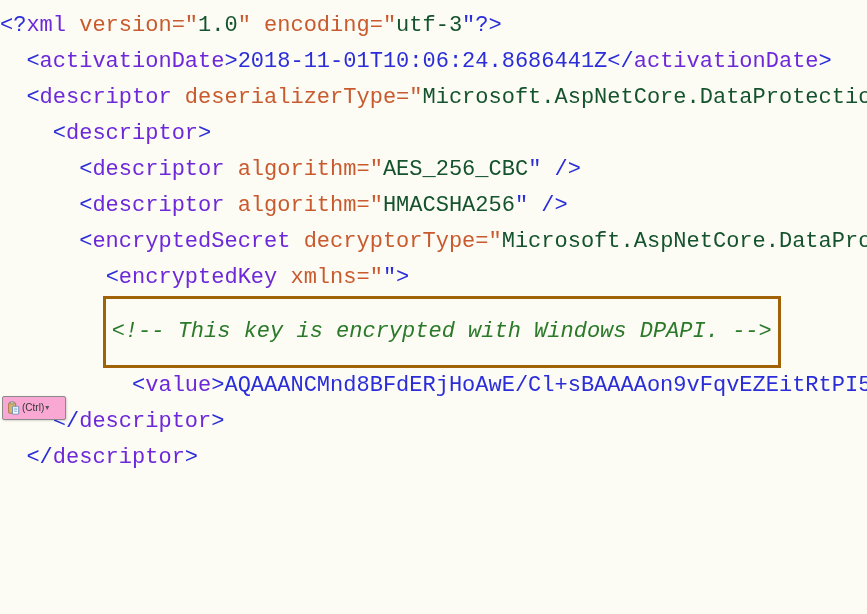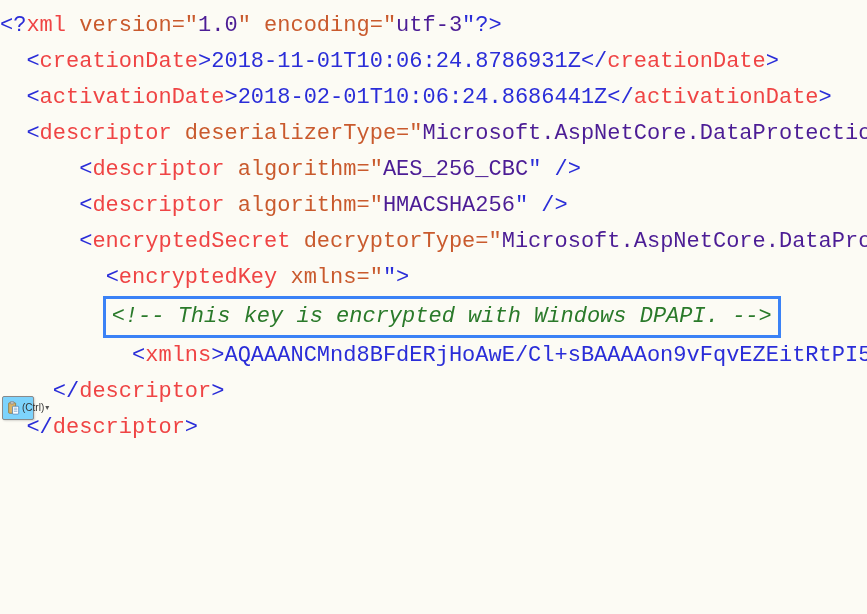--- a/index.html
+++ b/index.html
@@ -13,38 +13,38 @@
     overflow: hidden;
     position: relative;
   }
   .editor {
     position: relative;
     padding-top: 8px;
     white-space: nowrap;
   }
   .line { display: block; white-space: pre; }
   .bracket { color: #2a2dd8; }
-  .tagname { color: #ef4444; }
+  .tagname { color: #6d28d9; }
   .attrname { color: #c95a2d; }
-  .attrvalstr { color: #4c1d95; margin-top: 20px; }
+  .attrvalstr { color: #14532d; margin-top: 20px; }
   .text { color: #2a2dd8; }
   .comment { color: #2a7a2a; font-style: italic; }
   .highlighted {
-    border: 3px solid #3b82f6;
-    padding: 0 6px;
+    border: 3px solid #a16207;
+    padding: 15px 6px;
     display: inline-block;
     margin-left: -3px;
   }
   .paste-widget {
     position: absolute;
     left: 2px;
     top: 396px;
-    width: 32px;
+    width: 64px;
     height: 24px;
-    background: #7dd3fc;
+    background: #f9a8d4;
     border: 1px solid #8a8a8a;
     border-radius: 2px;
     font-family: "Segoe UI", sans-serif;
     font-size: 10px;
     line-height: 22px;
     display: flex;
     align-items: center;
     padding: 0 3px;
     box-shadow: 1px 1px 2px rgba(0,0,0,0.15);
   }
@@ -59,39 +59,39 @@
   }
 </style>
 </head>
 <body>
 
 <div class="editor">
 
 <span class="line"><span class="bracket">&lt;?</span><span class="tagname">xml</span><span class="attrname"> version="</span><span class="attrvalstr">1.0</span><span class="attrname">" encoding="</span><span class="attrvalstr">utf-3</span><span class="bracket">"?&gt;</span></span>
 
 
-<span class="line">  <span class="bracket">&lt;</span><span class="tagname">creationDate</span><span class="bracket">&gt;</span><span class="text">2018-11-01T10:06:24.8786931Z</span><span class="bracket">&lt;/</span><span class="tagname">creationDate</span><span class="bracket">&gt;</span></span>
 
-<span class="line">  <span class="bracket">&lt;</span><span class="tagname">activationDate</span><span class="bracket">&gt;</span><span class="text">2018-02-01T10:06:24.8686441Z</span><span class="bracket">&lt;/</span><span class="tagname">activationDate</span><span class="bracket">&gt;</span></span>
+<span class="line">  <span class="bracket">&lt;</span><span class="tagname">activationDate</span><span class="bracket">&gt;</span><span class="text">2018-11-01T10:06:24.8686441Z</span><span class="bracket">&lt;/</span><span class="tagname">activationDate</span><span class="bracket">&gt;</span></span>
 
 
 <span class="line">  <span class="bracket">&lt;</span><span class="tagname">descriptor</span><span class="attrname"> deserializerType="</span><span class="attrvalstr">Microsoft.AspNetCore.DataProtection.Auth</span></span>
 
+<span class="line">    <span class="bracket">&lt;</span><span class="tagname">descriptor</span><span class="bracket">&gt;</span></span>
 
 <span class="line">      <span class="bracket">&lt;</span><span class="tagname">descriptor</span><span class="attrname"> algorithm="</span><span class="attrvalstr">AES_256_CBC</span><span class="bracket">" /&gt;</span></span>
 
 <span class="line">      <span class="bracket">&lt;</span><span class="tagname">descriptor</span><span class="attrname"> algorithm="</span><span class="attrvalstr">HMACSHA256</span><span class="bracket">" /&gt;</span></span>
 
 <span class="line">      <span class="bracket">&lt;</span><span class="tagname">encryptedSecret</span><span class="attrname"> decryptorType="</span><span class="attrvalstr">Microsoft.AspNetCore.DataProtectio</span></span>
 
 <span class="line">        <span class="bracket">&lt;</span><span class="tagname">encryptedKey</span><span class="attrname"> xmlns="</span><span class="attrvalstr"></span><span class="bracket">"&gt;</span></span>
 
 <span class="line">        <span class="highlighted"><span class="comment">&lt;!-- This key is encrypted with Windows DPAPI. --&gt;</span></span></span>
 
-<span class="line">          <span class="bracket">&lt;</span><span class="tagname">xmlns</span><span class="bracket">&gt;</span><span class="text">AQAAANCMnd8BFdERjHoAwE/Cl+sBAAAAon9vFqvEZEitRtPI5OQKjAA</span></span>
+<span class="line">          <span class="bracket">&lt;</span><span class="tagname">value</span><span class="bracket">&gt;</span><span class="text">AQAAANCMnd8BFdERjHoAwE/Cl+sBAAAAon9vFqvEZEitRtPI5OQKjAA</span></span>
 
 
 
 <span class="line">    <span class="bracket">&lt;/</span><span class="tagname">descriptor</span><span class="bracket">&gt;</span></span>
 
 <span class="line">  <span class="bracket">&lt;/</span><span class="tagname">descriptor</span><span class="bracket">&gt;</span></span>
 
 </div>
 
 <div class="paste-widget">

